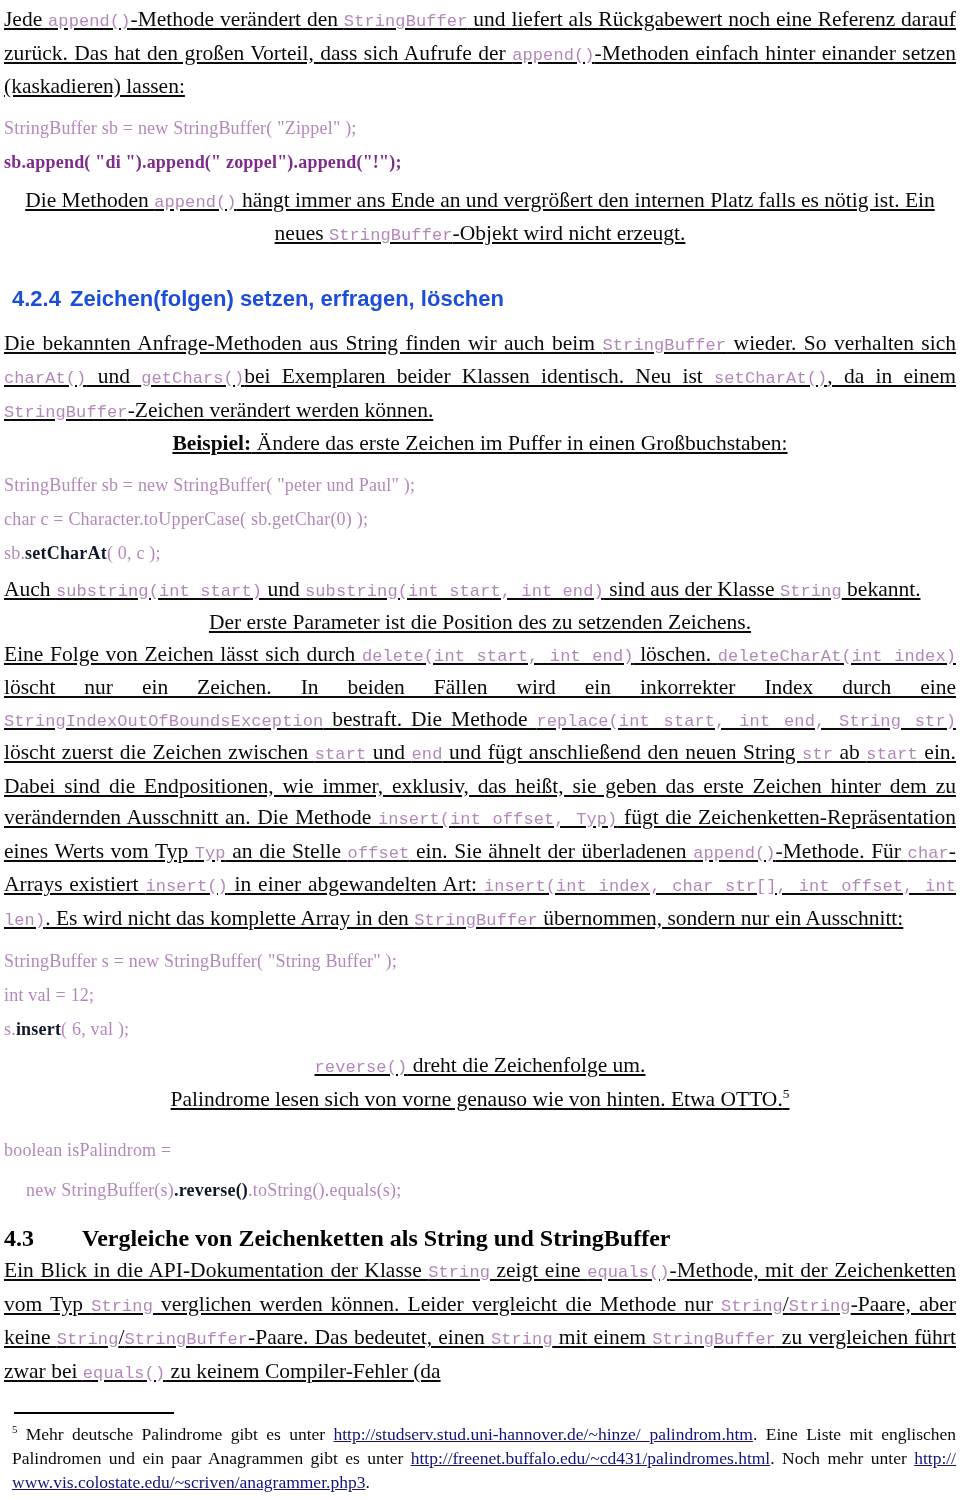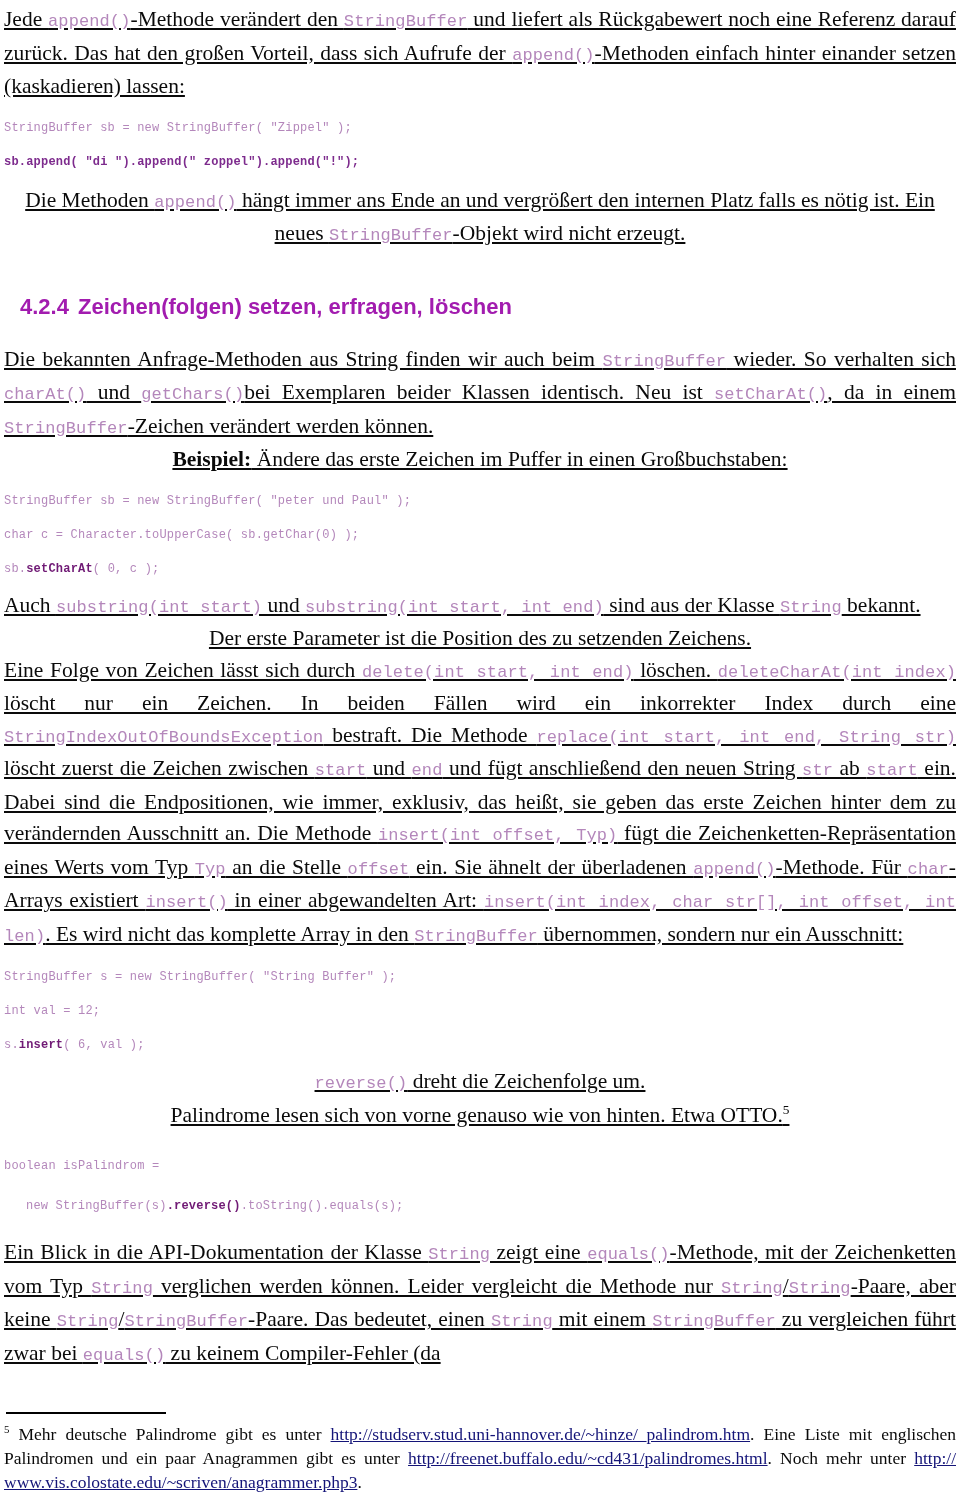--- a/index.html
+++ b/index.html
@@ -37,43 +37,43 @@
   
   .code {
     font-family: "Liberation Mono", "DejaVu Sans Mono", monospace;
     font-size: 17px;
     color: #b487bb;
     letter-spacing: 0.1px;
   }
 
   
   .codeline {
-    font-family: Liberation Mono, monospace;
-    font-size: 12px;
+    font-family: Liberation Serif, serif;
+    font-size: 18px;
     line-height: 34px;
     color: #b487bb;
     margin: 0;
     white-space: pre;
     letter-spacing: 0.2px;
   }
   .codeline.bold {
     font-weight: bold;
     color: #7d2b8d;
   }
-  .codeline b { color: #701a75; margin-top: 40px; }
+  .codeline b { color: #0f172a; margin-top: 40px; }
   .codeline .ind { display: inline-block; width: 22px; }
 
   
   .h-sans {
     font-family: "Liberation Sans", "DejaVu Sans", sans-serif;
     font-weight: bold;
     font-size: 22px;
     line-height: 34px;
-    margin: 16px;
-    color: #a21caf;
+    margin: 8px;
+    color: #1d4ed8;
   }
   .h-sans .num { display: inline-block; width: 58px; }
 
   .h-serif {
     font-family: "Liberation Serif", "DejaVu Serif", serif;
     font-weight: bold;
     font-size: 24px;
     line-height: 34px;
     margin: 0;
     color: #000;
@@ -92,21 +92,21 @@
   .sp4  { height: 4px; }
   .sp6  { height: 6px; }
   .sp8  { height: 8px; }
   .sp14 { height: 14px; }
   .sp18 { height: 18px; }
   .sp22 { height: 22px; }
 
   
   .footnote-area {
     position: absolute;
-    left: 4px;
+    left: 12px;
     right: 4px;
     bottom: 6px;
   }
   .fn-rule {
     width: 160px;
     height: 0;
     border-top: 2px solid #000;
     margin: 0 0 8px 2px;
   }
   .fn-text {
@@ -185,20 +185,21 @@
   <div class="sp18"></div>
 
   <div>
     <p class="codeline">boolean isPalindrom =</p>
     <div class="sp6"></div>
     <p class="codeline"><span class="ind"></span><span>new StringBuffer(s)</span><b>.reverse()</b><span>.toString().equals(s);</span></p>
   </div>
 
   <div class="sp14"></div>
 
+  <p class="h-serif"><span class="num">4.3</span><span>Vergleiche von Zeichenketten als String und StringBuffer</span></p>
 
   <p class="para"><span>Ein Blick in die API-Dokumentation der Klasse </span><span class="code">String</span><span> zeigt eine </span><span class="code">equals()</span><span>-Methode, mit der Zeichenketten vom Typ </span><span class="code">String</span><span> verglichen werden können. Leider vergleicht die Methode nur </span><span class="code">String</span><span>/</span><span class="code">String</span><span>-Paare, aber keine </span><span class="code">String</span><span>/</span><span class="code">StringBuffer</span><span>-Paare. Das bedeutet, einen </span><span class="code">String</span><span> mit einem </span><span class="code">StringBuffer</span><span> zu vergleichen führt zwar bei </span><span class="code">equals()</span><span> zu keinem Compiler-Fehler (da</span></p>
 
   <div class="footnote-area">
     <div class="fn-rule"></div>
     <p class="fn-text"><sup class="fn">5</sup><span> Mehr deutsche Palindrome gibt es unter </span><span class="url">http://studserv.stud.uni-hannover.de/~hinze/_palindrom.htm</span><span>. Eine Liste mit englischen Palindromen und ein paar Anagrammen gibt es unter </span><span class="url">http://freenet.buffalo.edu/~cd431/palindromes.html</span><span>. Noch mehr unter </span><span class="url">http:// www.vis.colostate.edu/~scriven/anagrammer.php3</span><span>.</span></p>
   </div>
 
 </div>
 

